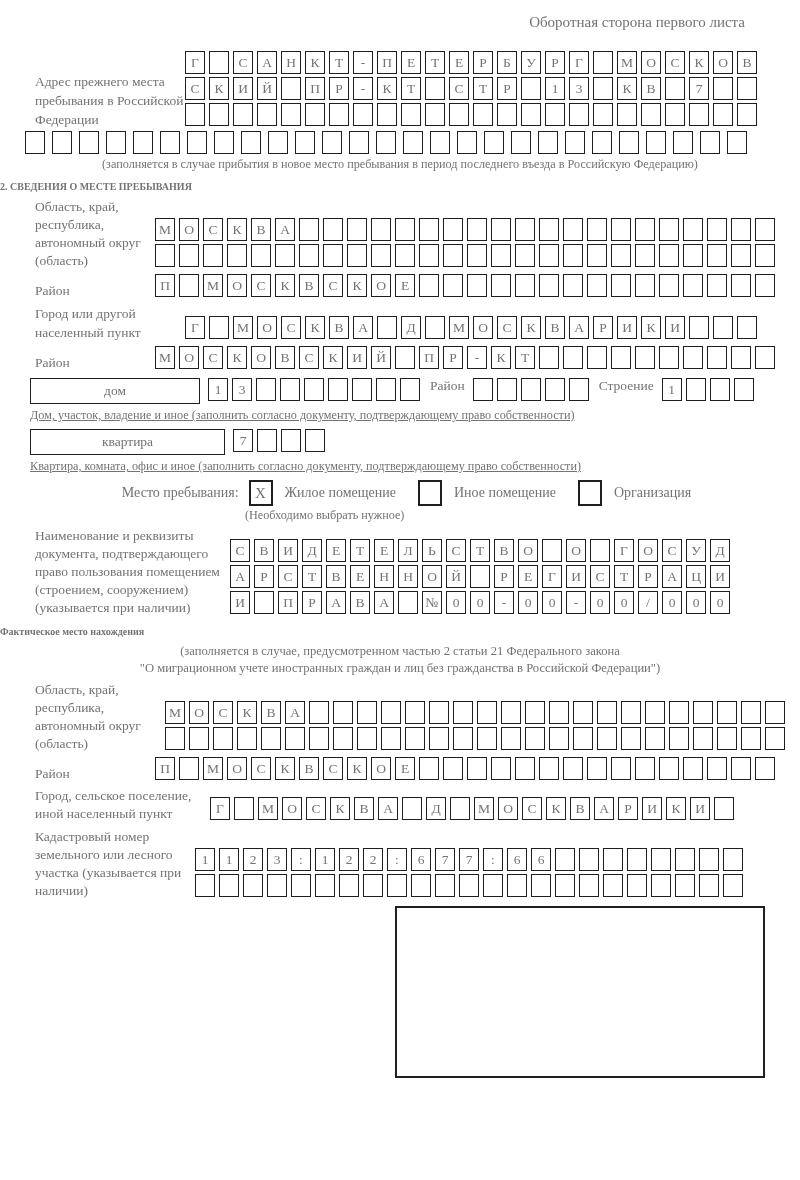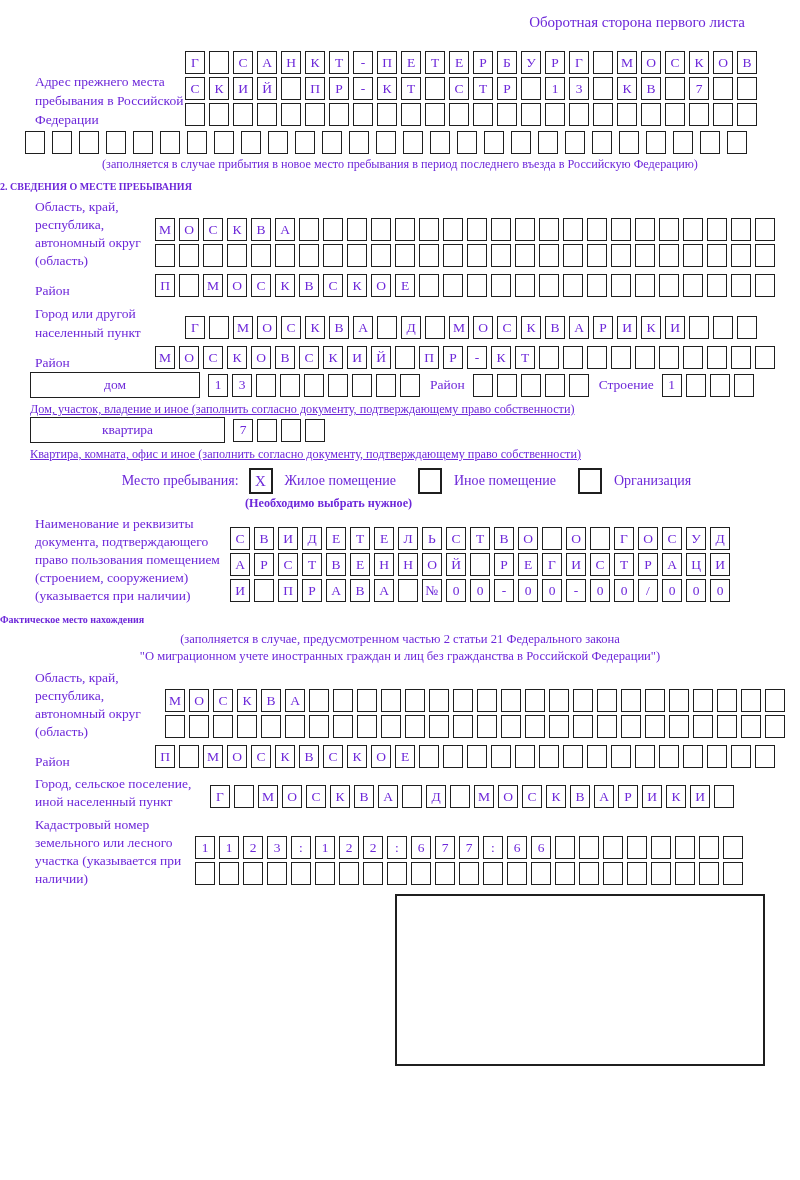--- a/index.html
+++ b/index.html
@@ -1,16 +1,16 @@
 <!DOCTYPE html>
 <html><head>
 <meta charset="utf-8">
 <style>
   html,body{margin:0;padding:0;background:#fff;}
-  .page{width:800px;height:1180px;background:#fff;color:#6d28d9;
+  .page{width:800px;height:1180px;background:#fff;color:#737373;
         font-family:"Liberation Serif","DejaVu Serif",serif;position:relative;overflow:hidden;}
   .hdr{padding:14px 55px 0 0;text-align:right;font-size:15px;}
   .frow{display:flex;align-items:flex-end;margin-left:35px;margin-top:4px;}
   .b1{margin-top:20px;}
   .lbl{font-size:13.5px;line-height:18px;flex-shrink:0;}
   .w120{width:120px;}
   .w130{width:130px;}
   .w150{width:150px;line-height:19px;}
   .w175{width:175px;}
   .w160{width:160px;}
@@ -22,28 +22,28 @@
   .wide{margin:2px 0 0 25px;}
   .wide .cell{margin-right:7px;}
   .caption{font-size:12.2px;line-height:16px;}
   .ctr{text-align:center;margin-top:2px;}
   .ml30{margin-left:30px;margin-top:3px;text-decoration:underline;}
   .sect-title{text-align:left;font-weight:bold;font-size:10px;margin:9px 0 6px;}
   .widebox{height:26px;border:1.8px solid #1f1f1f;box-sizing:border-box;display:flex;
            align-items:center;justify-content:center;font-size:13.5px;margin-right:8px;flex-shrink:0;}
   .housebox{width:170px;}
   .aptbox{width:195px;}
-  .hrow{margin-left:30px;display:flex;align-items:center;}
+  .hrow{margin-left:30px;margin-top:6px;display:flex;}
   .inline-lbl{font-size:13.5px;margin:0 8px 0 6px;}
   .stay{align-items:center;margin-top:6px;justify-content:center;}
   .stay-lbl{font-size:14px;margin-right:10px;}
   .checkbox{width:24px;height:26px;border:2px solid #1f1f1f;box-sizing:border-box;display:flex;
             align-items:center;justify-content:center;font-size:15px;margin-right:12px;flex-shrink:0;}
   .opt-lbl{font-size:14px;margin-right:22px;}
-  .stay-cap{margin-left:245px;margin-top:1px;font-weight:bold;}
+  .stay-cap{margin-left:245px;margin-top:1px;}
   .note{text-align:center;font-size:12.6px;line-height:17px;}
   .cad-cells{padding-top:21px;}
   .bigbox{width:370px;height:172px;border:2px solid #1f1f1f;box-sizing:border-box;
           margin:6px 0 0 395px;}
   .confirm-cap{width:400px;margin:4px 0 0 380px;text-align:center;font-size:13px;line-height:18px;}
 </style>
 </head>
 <body>
 
 <div class="page">

